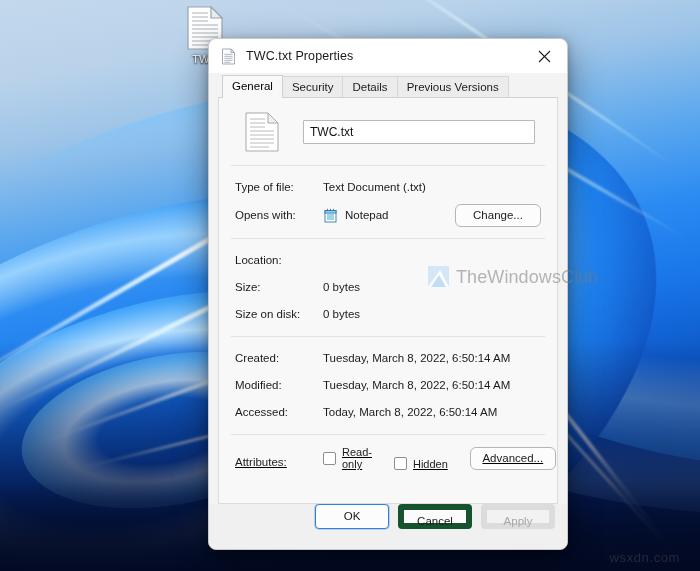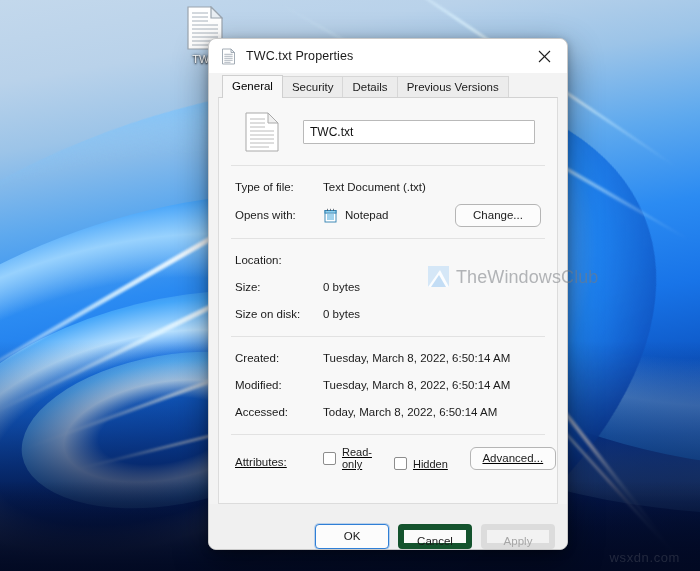--- a/index.html
+++ b/index.html
@@ -334,21 +334,21 @@
     margin-right: 6px;
     flex: 0 0 13px;
   }
 
   
   #footer {
     flex: 0 0 45px;
     height: 45px;
     background: #f0f0f0;
     display: flex;
-    align-items: flex-end;
+    align-items: flex-start;
     justify-content: flex-end;
     padding-right: 12px;
     gap: 9px;
     border-bottom-left-radius: 7px;
     border-bottom-right-radius: 7px;
   }
   .fbtn {
     font-family: "Liberation Sans", sans-serif;
     font-size: 11.5px;
     color: #191919;

